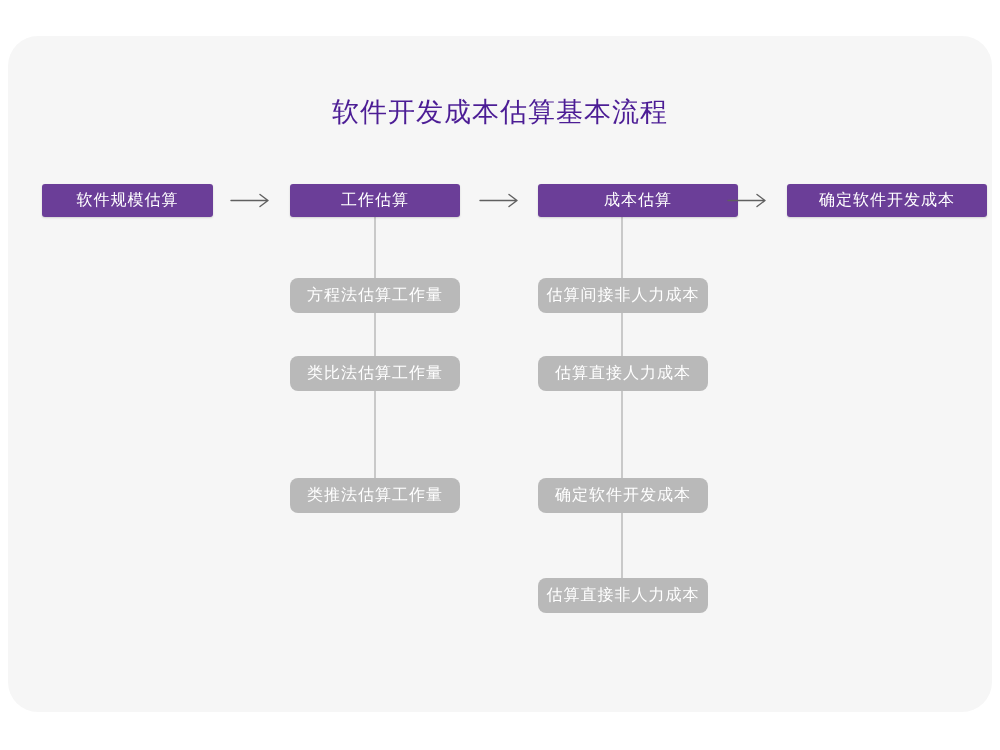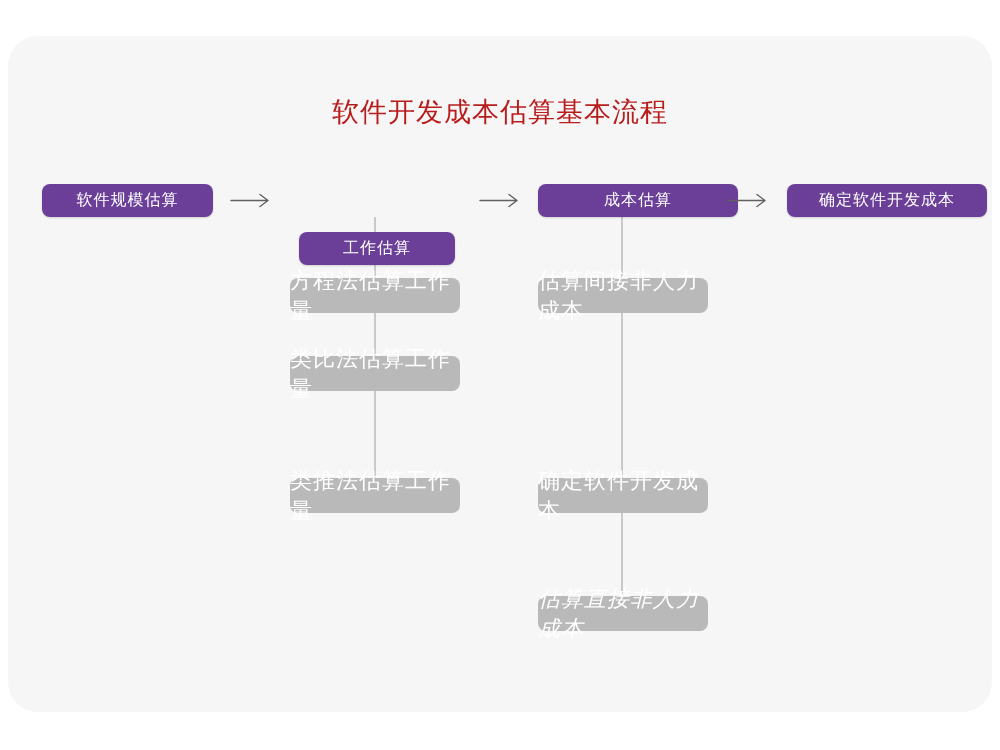--- a/index.html
+++ b/index.html
@@ -17,39 +17,39 @@
     background: #f6f6f6;
     border-radius: 30px;
   }
   .diagram-title {
     position: absolute;
     left: 0; top: 94px;
     width: 1000px;
     text-align: center;
     font-size: 27px;
     font-weight: 500;
-    color: #b91c1c;
+    color: #4c1d95;
     letter-spacing: 1px;
   }
   .stage-box {
     position: absolute;
     top: 184px;
     height: 33px;
     background: #6b3e98;
-    border-radius: 8px;
+    border-radius: 3px;
     color: #ffffff;
     font-size: 16px;
     letter-spacing: 1px;
     display: flex;
     align-items: center;
     justify-content: center;
     box-shadow: 0 1px 2px rgba(0,0,0,0.15);
   }
   .stage-1 { left: 42px;  width: 171px; }
-  .stage-2 { left: 299px; width: 156px; margin-top: 48px; }
+  .stage-2 { left: 290px; width: 170px; }
   .stage-3 { left: 538px; width: 200px; }
   .stage-4 { left: 787px; width: 200px; }
 
   .h-arrow { position: absolute; top: 192px; width: 42px; height: 17px; }
   .h-arrow-1 { left: 230px; }
   .h-arrow-2 { left: 479px; }
   .h-arrow-3 { left: 727px; }
 
   .v-connector {
     position: absolute;
@@ -59,32 +59,32 @@
   .v-connector-work { left: 374px; top: 217px; height: 278px; }
   .v-connector-cost { left: 621px; top: 217px; height: 378px; }
 
   .sub-box {
     position: absolute;
     width: 170px;
     height: 35px;
     background: #b9b9b9;
     border-radius: 8px;
     color: #ffffff;
-    font-size: 22px;
+    font-size: 16px;
     letter-spacing: 1px;
     display: flex;
     align-items: center;
     justify-content: center;
   }
   .col-work { left: 290px; }
   .col-cost { left: 538px; }
   .row-1 { top: 278px; }
   .row-2 { top: 356px; }
   .row-3 { top: 478px; }
-  .row-4 { top: 596px; font-style: italic; }
+  .row-4 { top: 578px; }
 </style>
 </head>
 <body>
 
 <div class="canvas">
 
   <div class="card"></div>
 
   <div class="diagram-title">软件开发成本估算基本流程</div>
 
@@ -120,20 +120,23 @@
   <div class="sub-box col-work row-2">
     <span>类比法估算工作量</span>
   </div>
   <div class="sub-box col-cost row-1">
     <span>估算间接非人力成本</span>
   </div>
 
   <div class="sub-box col-work row-3">
     <span>类推法估算工作量</span>
   </div>
+  <div class="sub-box col-cost row-2">
+    <span>估算直接人力成本</span>
+  </div>
   <div class="sub-box col-cost row-3">
     <span>确定软件开发成本</span>
   </div>
   <div class="sub-box col-cost row-4">
     <span>估算直接非人力成本</span>
   </div>
 
 </div>
 
 </body></html>

